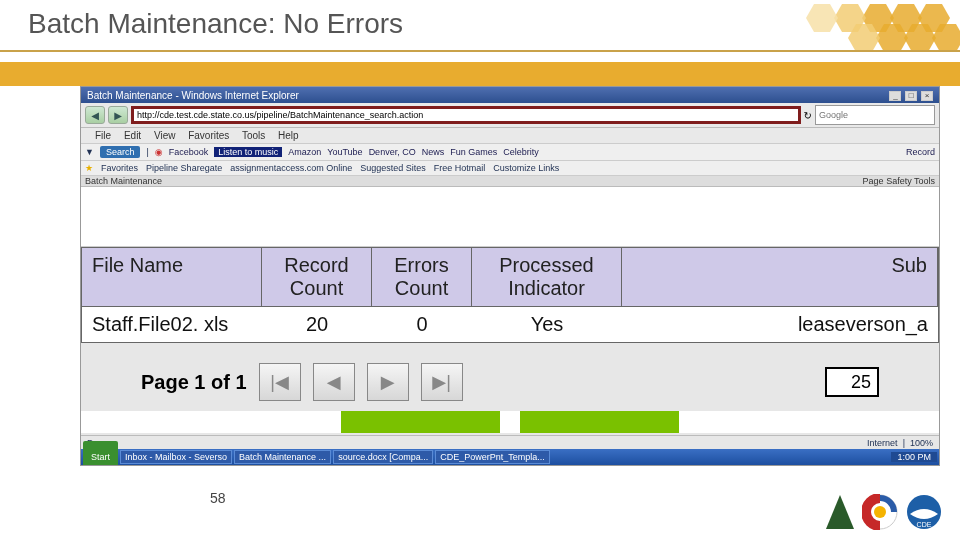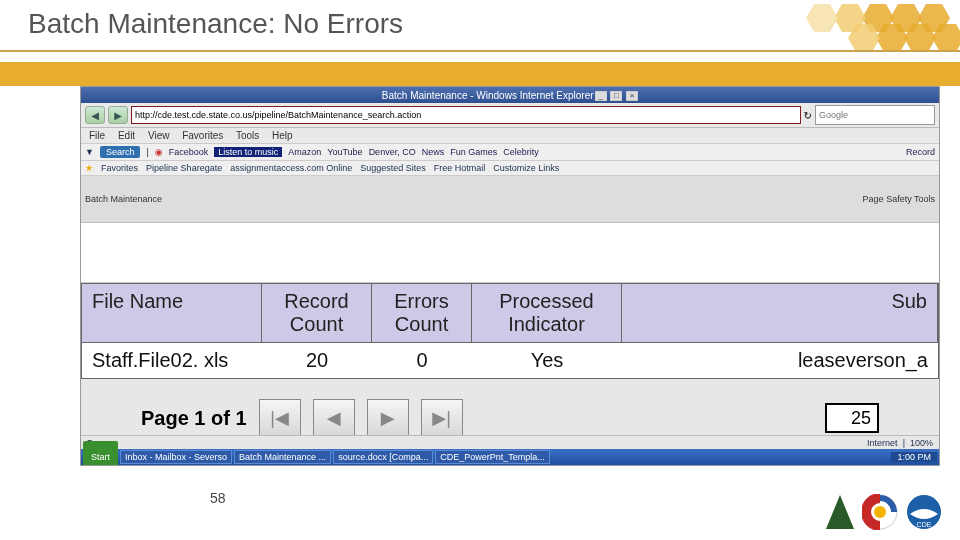--- a/index.html
+++ b/index.html
@@ -57,60 +57,60 @@
     background: #e7e7e7;
     overflow: hidden;
     font-size: 10px;
   }
   .titlebar {
     background: linear-gradient(#4f6fb0,#2d4f8f);
     color: #fff;
     padding: 2px 6px;
     font-size: 10px;
     display:flex;
-    justify-content: center;
+    justify-content: space-between;
     align-items:center;
   }
   .win-icons span{
     display:inline-block;width:12px;height:10px;border:1px solid #ccc;margin-left:1px;background:#ddd;font-size:8px;text-align:center;line-height:8px;color:#333;
   }
   .addrbar {
     background:#e9e9e9;
     display:flex;
     align-items:center;
     gap:3px;
     padding:2px 4px;
     border-bottom:1px solid #bbb;
   }
   .navbtn {
     width:20px;height:18px;border:1px solid #9a9;border-radius:3px;
     display:flex;align-items:center;justify-content:center;
     background:linear-gradient(#cfe8d3,#a9cfa3);
     color:#355;
   }
   .addr-input {
-    flex:1;height:18px;border:1px solid #7f1d1d;background:#fff;font-size:9px;padding:0 3px;
+    flex:1;height:18px;border:3px solid #7f1d1d;background:#fff;font-size:9px;padding:0 3px;
   }
   .search-input{width:120px;height:20px;border:1px solid #999;background:#fff;font-size:9px;padding:0 3px;}
   .menubar{
-    background:#e9e9e9;font-size:10px;padding:2px 8px;border-bottom:1px solid #ccc;color:#333;
+    background:#e9e9e9;font-size:10px;padding:2px 14px;border-bottom:1px solid #ccc;color:#333;
   }
   .menubar span{margin-right:10px;}
   .toolbar{
     background:#efefef;font-size:9px;padding:2px 4px;border-bottom:1px solid #ccc;color:#235;
     display:flex;gap:6px;align-items:center;overflow:hidden;white-space:nowrap;
   }
   .toolbar .sb{background:#2f6fb0;color:#fff;padding:1px 6px;border-radius:2px;}
   .toolbar .chip{color:#225}
   .fav{
     background:#efefef;font-size:9px;padding:2px 4px;border-bottom:1px solid #ccc;color:#235;
     display:flex;gap:8px;align-items:center;overflow:hidden;white-space:nowrap;
   }
   .tabrow{
-    background:#ddd;font-size:9px;padding:18px 4px;border-bottom:1px solid #bbb;color:#333;
+    background:#ddd;font-size:9px;padding:0 4px;border-bottom:1px solid #bbb;color:#333;
     display:flex;justify-content:space-between;
   }
   .content-white{
     background:#fff;height:60px;border-bottom:1px solid #ccc;
   }
 
   
   .table-area{
     background:#fff;
   }

